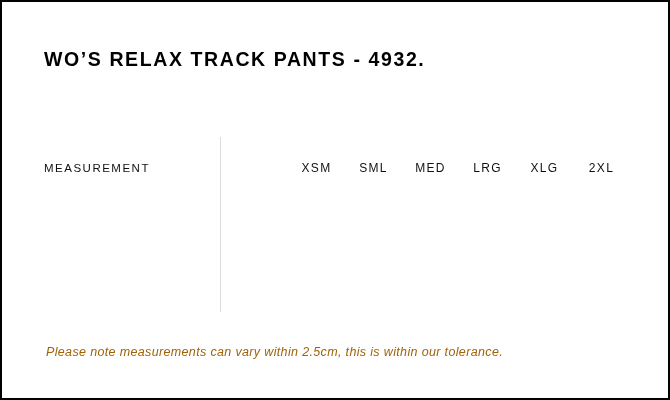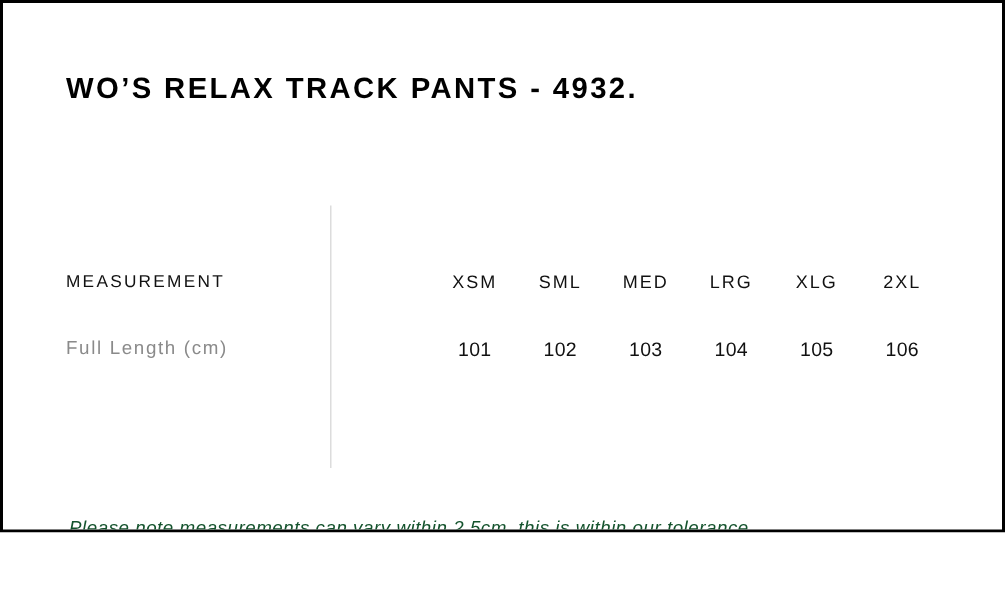--- a/index.html
+++ b/index.html
@@ -4,21 +4,21 @@
 <style>
   html, body {
     margin: 0;
     padding: 0;
     background: #ffffff;
   }
 
   #page {
     position: relative;
     width: 670px;
-    height: 355px;
+    height: 400px;
     background: #ffffff;
     border: 2px solid #000000;
     box-sizing: border-box;
     overflow: hidden;
     font-family: "Liberation Sans", "DejaVu Sans", sans-serif;
   }
 
   
   .title {
     position: absolute;
@@ -28,21 +28,21 @@
     font-weight: bold;
     color: #000000;
     letter-spacing: 1.6px;
     white-space: nowrap;
   }
 
   
   .size-table {
     position: absolute;
     left: 42px;
-    top: 164px;
+    top: 144px;
     width: 586px;
     border-collapse: collapse;
     table-layout: fixed;
   }
 
   .size-table col.c-label { width: 244px; }
   .size-table col.c-size  { width: 57px; }
 
   .size-table th,
   .size-table td {
@@ -99,21 +99,21 @@
     background: #dcdcdc;
   }
 
   
   .footnote {
     position: absolute;
     left: 44px;
     top: 343px;
     font-size: 12.5px;
     font-style: italic;
-    color: #14532d;
+    color: #a16207;
     letter-spacing: 0.35px;
     white-space: nowrap;
   }
 </style>
 </head>
 <body>
 
 <div id="page">
 
   <div class="title">WO’S RELAX TRACK PANTS - 4932.</div>
@@ -135,27 +135,18 @@
         <th class="hdr-label">MEASUREMENT</th>
         <th class="hdr-size">XSM</th>
         <th class="hdr-size">SML</th>
         <th class="hdr-size">MED</th>
         <th class="hdr-size">LRG</th>
         <th class="hdr-size">XLG</th>
         <th class="hdr-size">2XL</th>
       </tr>
     </thead>
     <tbody>
-      <tr>
-        <td class="row-label">Full Length (cm)</td>
-        <td class="cell-value">101</td>
-        <td class="cell-value">102</td>
-        <td class="cell-value">103</td>
-        <td class="cell-value">104</td>
-        <td class="cell-value">105</td>
-        <td class="cell-value">106</td>
-      </tr>
     </tbody>
   </table>
 
   <div class="footnote">Please note measurements can vary within 2.5cm, this is within our tolerance.</div>
 
 </div>
 
 </body></html>

